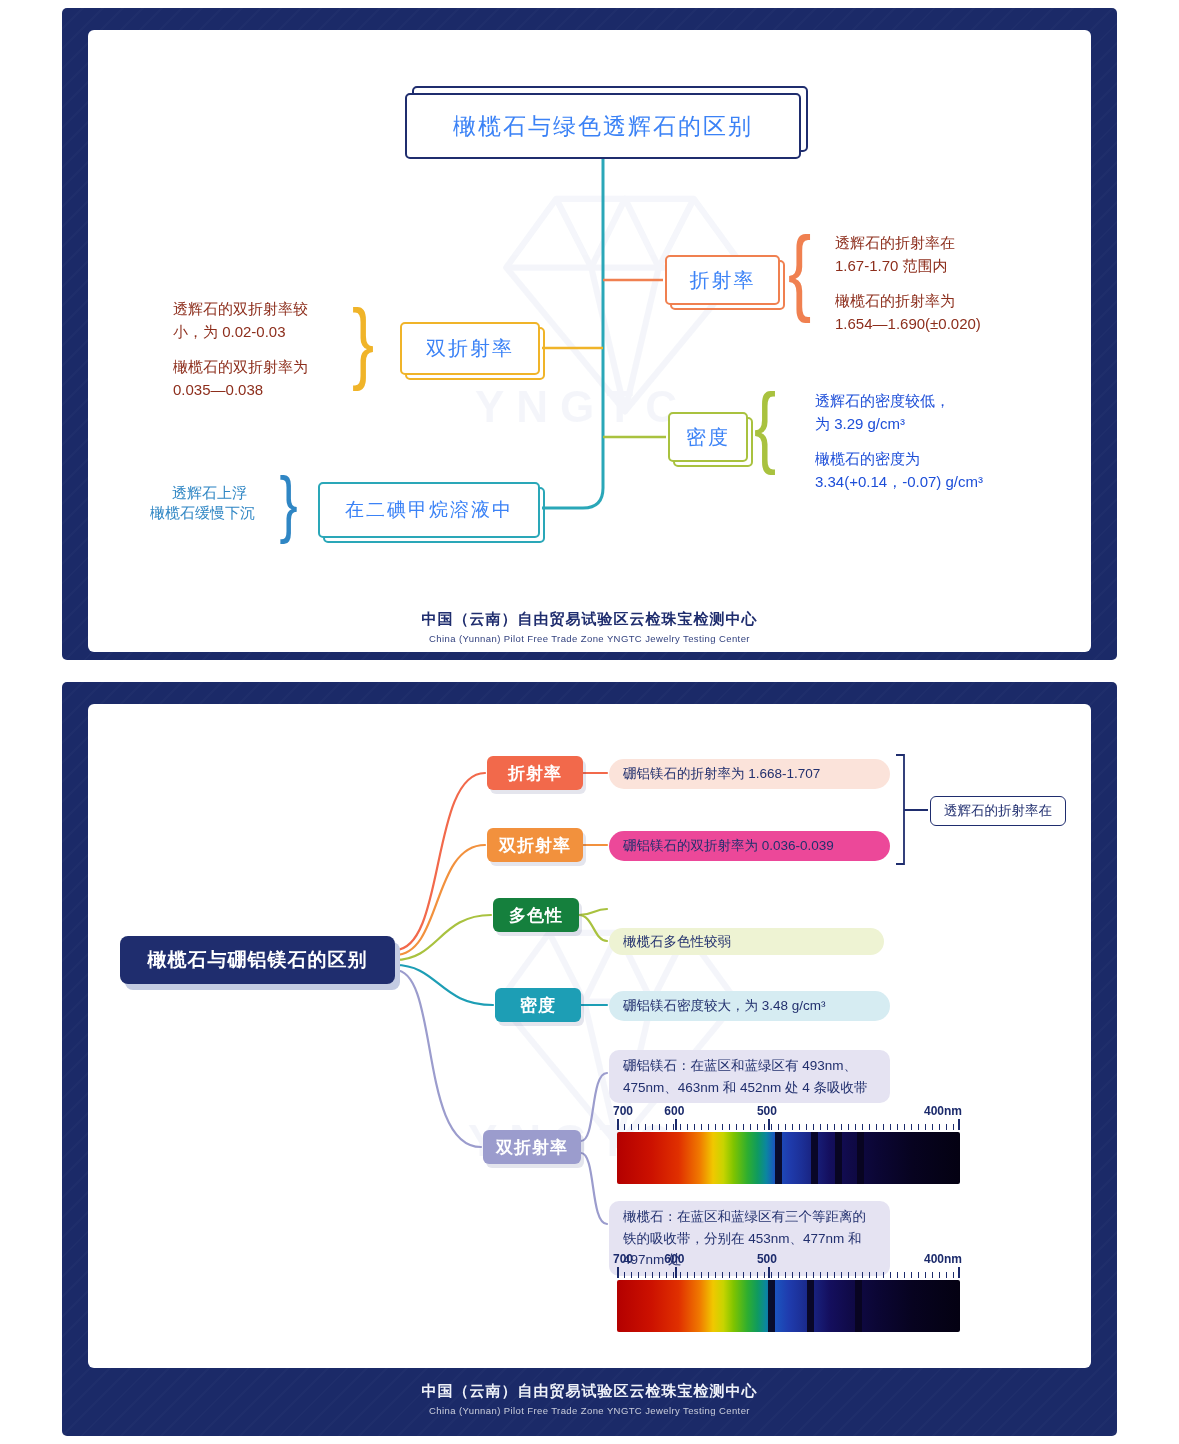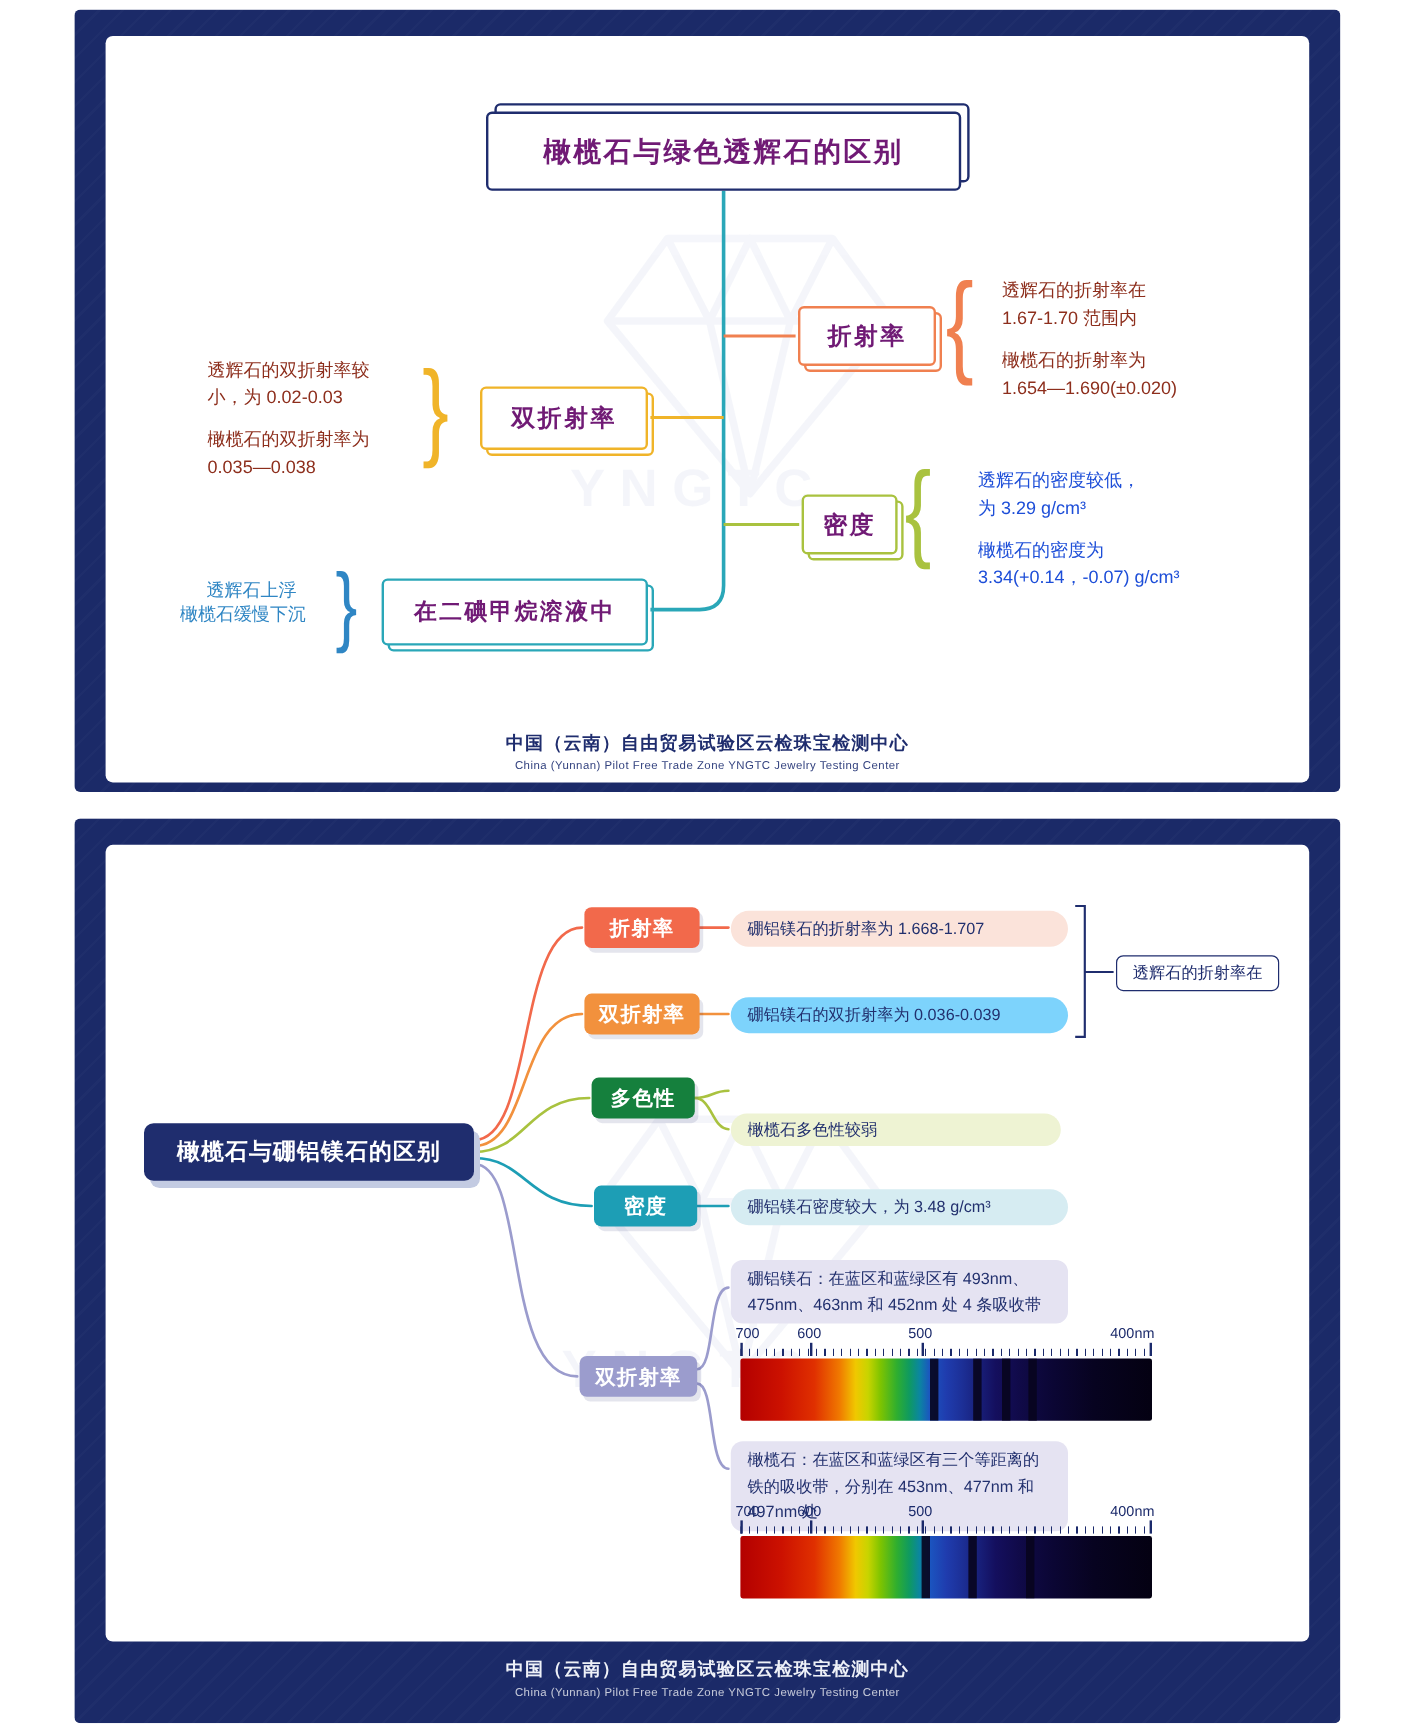--- a/index.html
+++ b/index.html
@@ -16,21 +16,21 @@
   .abs{position:absolute}
   svg.connectors{position:absolute;left:0;top:0;z-index:1}
   
   .watermark{position:absolute;opacity:.08;z-index:0;text-align:left;color:#7b90c4;pointer-events:none}
   .watermark .wm-text{font-weight:700;font-size:44px;letter-spacing:12px;color:#7b90c4;margin-top:-52px}
   
   .dbox{position:absolute;z-index:2}
   .dbox .echo{position:absolute;inset:0;border:2px solid var(--c);border-radius:5px;transform:translate(5px,5px)}
   .dbox.up .echo{transform:translate(7px,-7px)}
   .dbox .face{position:absolute;inset:0;background:#fff;border:2.5px solid var(--c);border-radius:5px;
-              display:flex;align-items:center;justify-content:center;font-weight:700;color:#701a75}
+              display:flex;align-items:center;justify-content:center;font-weight:400;color:#3b82f6}
   .brace{position:absolute;line-height:1;font-weight:400;z-index:2;pointer-events:none}
   .tblock{position:absolute;font-size:15px;line-height:1.5;z-index:2}
   .tblock p+p{margin-top:13px}
   .maroon{color:#8d2e1c}
   .olive{color:#1d4ed8}
   .blue{color:#2f86c4}
   .footer-cn{font-weight:700;font-size:15px;text-align:center;letter-spacing:1px}
   .footer-en{font-size:9.5px;text-align:center;letter-spacing:.4px;margin-top:4px}
   #panel1 .footer-cn{color:#1f2d6e}
   #panel1 .footer-en{color:#33427f}
@@ -44,21 +44,21 @@
            display:flex;align-items:center;justify-content:center;letter-spacing:1px;
            box-shadow:3px 4px 0 rgba(31,45,110,.12)}
   .bar{position:absolute;z-index:2;border-radius:15px;color:#22306e;font-size:13.5px;
        display:flex;align-items:center;padding:0 14px}
   .bar.multi{border-radius:10px;display:block;line-height:1.6;padding:5px 14px}
   .notebox{position:absolute;z-index:2;background:#fff;border:1.5px solid #1f2d6e;border-radius:6px;
            color:#1f2d6e;font-size:13.5px;display:flex;align-items:center;justify-content:center}
   
   .spec{position:absolute;z-index:2;width:343px}
   .spec .ruler{position:relative;height:26px}
-  .spec .num{position:absolute;top:0;font-weight:400;font-size:12px;color:#1b2a6b}
+  .spec .num{position:absolute;top:0;font-weight:700;font-size:12px;color:#1b2a6b}
   .spec .minorticks{position:absolute;bottom:0;left:0;right:0;height:6px;
         background:repeating-linear-gradient(90deg,#1b2a6b 0 1px,transparent 1px 7px)}
   .spec .majortick{position:absolute;bottom:0;width:2px;height:11px;background:#1b2a6b}
   .spec .specbar{position:relative;margin-top:2px;height:52px;border-radius:2px;overflow:hidden;
         background:linear-gradient(90deg,#b30000 0%,#cc1100 10%,#e03000 18%,#f07800 24%,#f0c800 28%,
         #c8d400 31%,#7fc400 34%,#2fae2f 38%,#0f9a60 41%,#0b86a0 43.5%,#1b55c0 46%,#1f3cae 50%,
         #1c2f96 54%,#181f7a 58%,#140f5e 62%,#100a48 68%,#0b0634 76%,#070320 86%,#040112 100%)}
   .spec .aband{position:absolute;top:0;bottom:0;width:7px;background:rgba(8,4,30,.9);filter:blur(.5px)}
 </style>
 </head>
@@ -177,21 +177,21 @@
 
       <div class="rootnode" style="left:32px;top:232px;width:275px;height:48px">橄榄石与硼铝镁石的区别</div>
 
       <div class="p2label" style="left:399px;top:52px;width:96px;height:34px;background:#f2694b">折射率</div>
       <div class="p2label" style="left:399px;top:124px;width:96px;height:34px;background:#f2913d">双折射率</div>
       <div class="p2label" style="left:405px;top:194px;width:86px;height:34px;background:#15803d">多色性</div>
       <div class="p2label" style="left:407px;top:284px;width:86px;height:34px;background:#1d9eb5">密度</div>
       <div class="p2label" style="left:395px;top:426px;width:98px;height:34px;background:#9b9ccd">双折射率</div>
 
       <div class="bar" style="left:521px;top:55px;width:281px;height:30px;background:#fbe3da">硼铝镁石的折射率为 1.668-1.707</div>
-      <div class="bar" style="left:521px;top:127px;width:281px;height:30px;background:#7dd3fc">硼铝镁石的双折射率为 0.036-0.039</div>
+      <div class="bar" style="left:521px;top:127px;width:281px;height:30px;background:#ec4899">硼铝镁石的双折射率为 0.036-0.039</div>
       <div class="bar" style="left:521px;top:224px;width:275px;height:27px;background:#eef3d3">橄榄石多色性较弱</div>
       <div class="bar" style="left:521px;top:287px;width:281px;height:30px;background:#d6ecf2">硼铝镁石密度较大，为 3.48 g/cm³</div>
       <div class="bar multi" style="left:521px;top:346px;width:281px;min-height:46px;background:#e5e3f2">硼铝镁石：在蓝区和蓝绿区有 493nm、475nm、463nm 和 452nm 处 4 条吸收带</div>
       <div class="bar multi" style="left:521px;top:497px;width:281px;min-height:46px;background:#e5e3f2">橄榄石：在蓝区和蓝绿区有三个等距离的铁的吸收带，分别在 453nm、477nm 和 497nm 处</div>
 
       <div class="notebox" style="left:842px;top:92px;width:136px;height:30px">透辉石的折射率在</div>
 
       <div class="spec" style="left:529px;top:400px">
         <div class="ruler">
           <span class="num" style="left:-4px">700</span>

